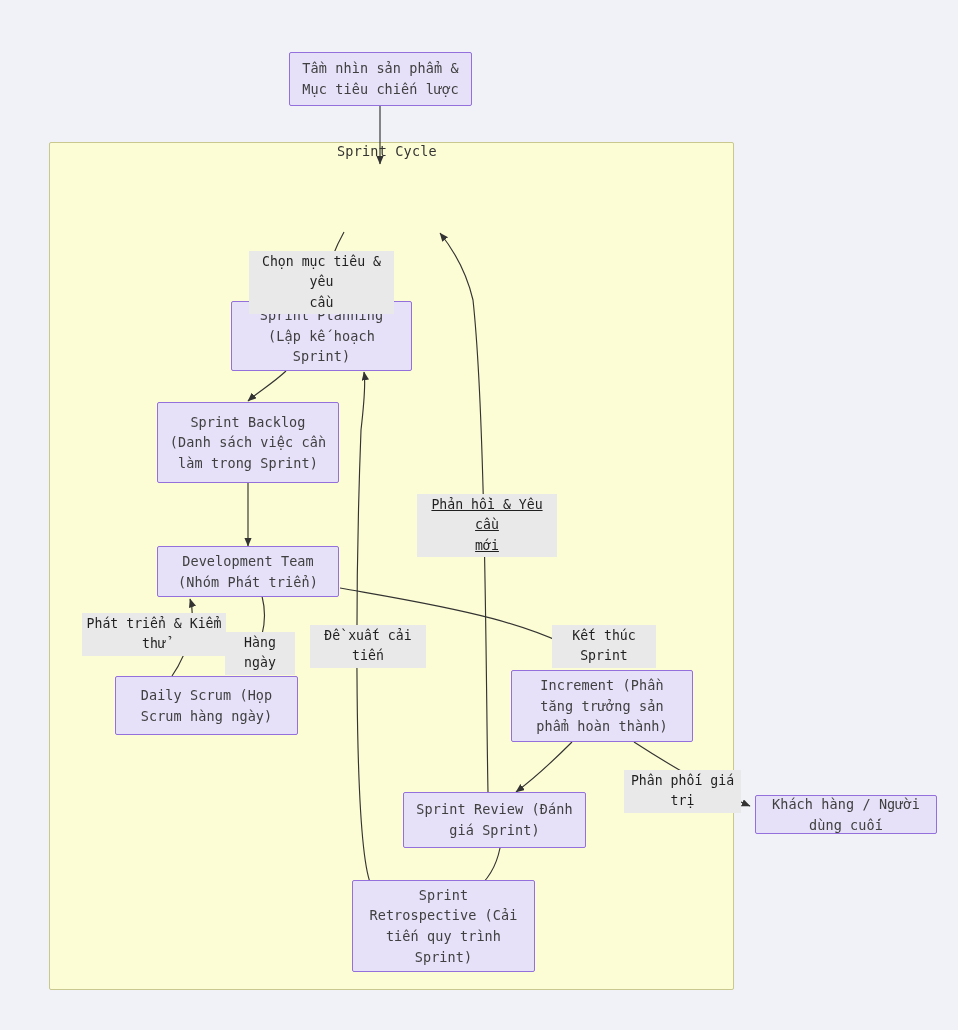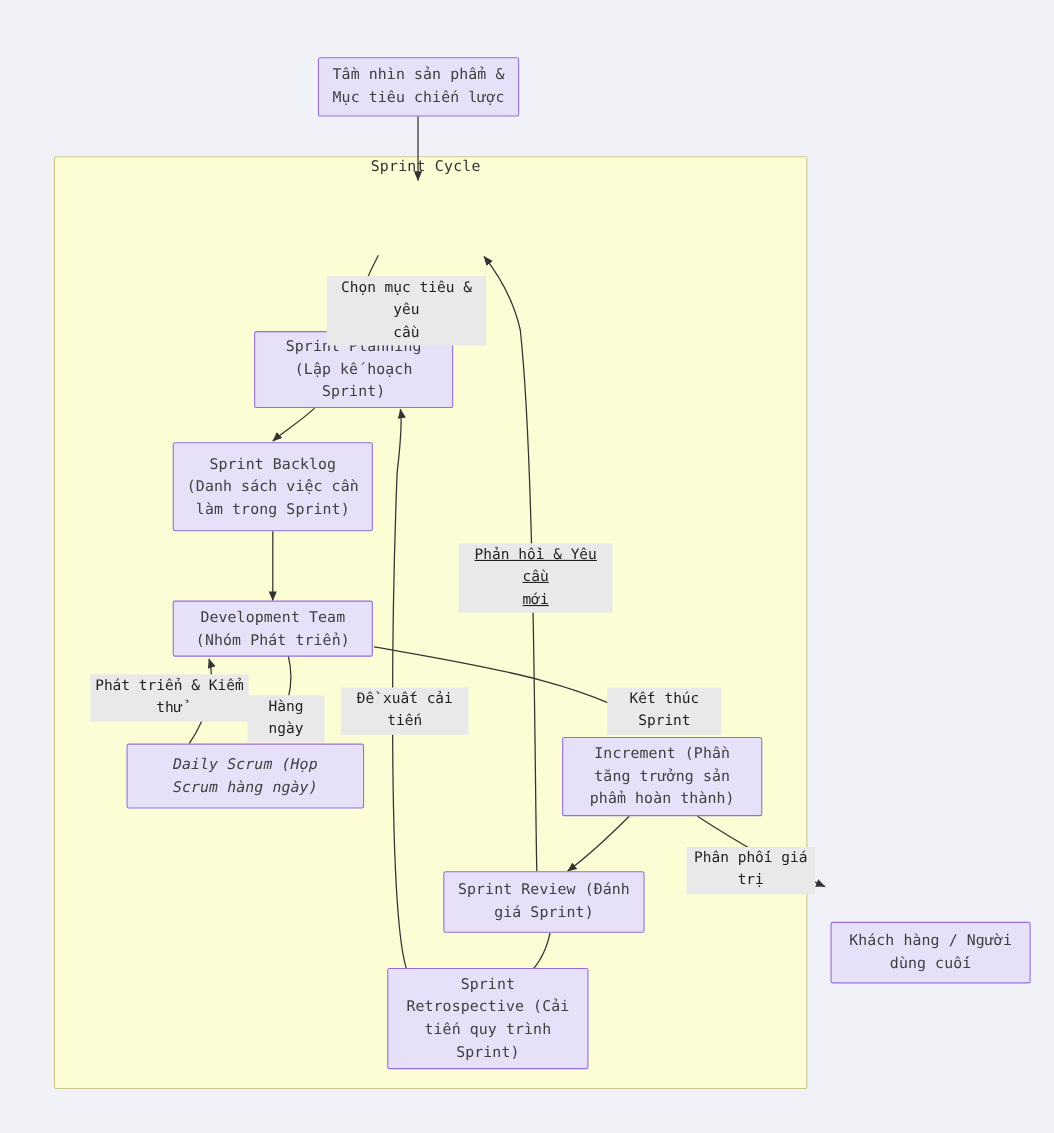--- a/index.html
+++ b/index.html
@@ -119,39 +119,39 @@
 (Lập kế hoạch
 Sprint)</div>
 
   <div class="node" style="left:157px; top:402px; width:182px; height:81px;">Sprint Backlog
 (Danh sách việc cần
 làm trong Sprint)</div>
 
   <div class="node" style="left:157px; top:546px; width:182px; height:51px;">Development Team
 (Nhóm Phát triển)</div>
 
-  <div class="node" style="left:115px; top:676px; width:216px; height:59px;font-style:italic;">Daily Scrum (Họp
+  <div class="node" style="left:115px; top:676px; width:183px; height:59px;">Daily Scrum (Họp
 Scrum hàng ngày)</div>
 
   <div class="node" style="left:511px; top:670px; width:182px; height:72px;">Increment (Phần
 tăng trưởng sản
 phẩm hoàn thành)</div>
 
   <div class="node" style="left:403px; top:792px; width:183px; height:56px;">Sprint Review (Đánh
 giá Sprint)</div>
 
   <div class="node" style="left:352px; top:880px; width:183px; height:92px;">Sprint
 Retrospective (Cải
 tiến quy trình
 Sprint)</div>
 
-  <div class="node" style="left:755px; top:795px; width:182px; height:56px;margin-top:43px;">Khách hàng / Người
+  <div class="node" style="left:755px; top:795px; width:182px; height:39px;">Khách hàng / Người
 dùng cuối</div>
 
-  <div class="edge-label" style="left:249px; top:251px; width:145px;margin-left:48px;">Chọn mục tiêu &amp; yêu
+  <div class="edge-label" style="left:249px; top:251px; width:145px;">Chọn mục tiêu &amp; yêu
 cầu</div>
 
   <div class="edge-label" style="left:417px; top:494px; width:140px;text-decoration:underline;">Phản hồi &amp; Yêu cầu
 mới</div>
 
   <div class="edge-label" style="left:82px; top:613px; width:144px;">Phát triển &amp; Kiểm
 thử</div>
 
   <div class="edge-label" style="left:225px; top:632px; width:70px;">Hàng ngày</div>
 

